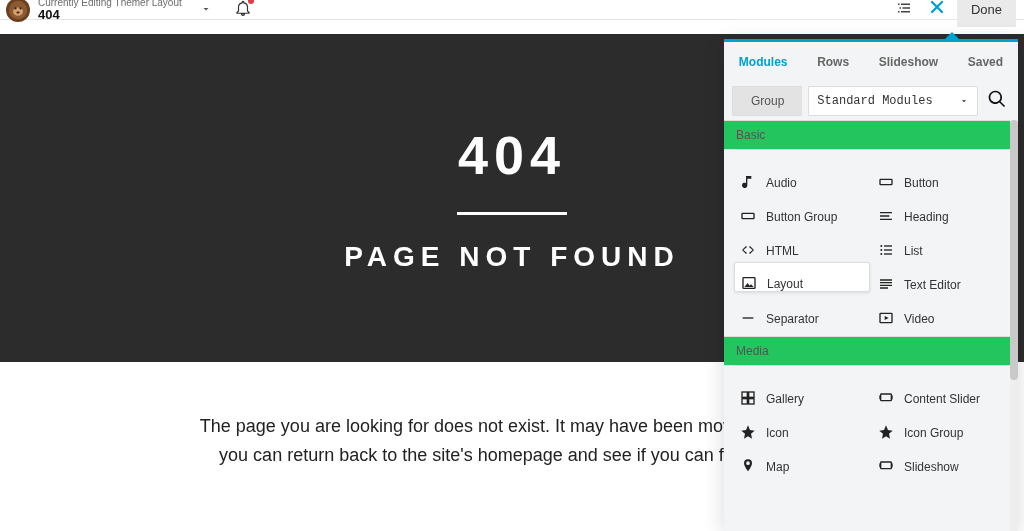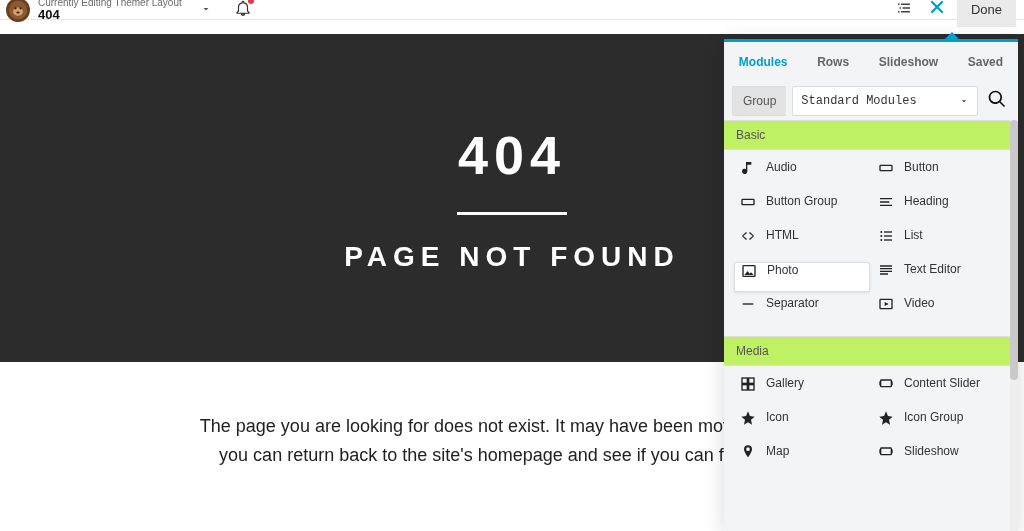--- a/index.html
+++ b/index.html
@@ -28,27 +28,27 @@
   .hero-msg { font-size: 28px; font-weight: 900; letter-spacing: 6px; }
   .body-text { padding: 50px 80px 0; text-align: center; font-size: 18px; color: #222; line-height: 1.6; }
 
   
   .panel { position: absolute; top: 39px; right: 6px; width: 294px; bottom: 0; background: #f3f4f5; border-top: 3px solid #00a0d2; box-shadow: 0 4px 20px rgba(0,0,0,0.15); display: flex; flex-direction: column; }
   .panel-pointer { position: absolute; top: -10px; right: 58px; width: 0; height: 0; border-left: 8px solid transparent; border-right: 8px solid transparent; border-bottom: 8px solid #00a0d2; }
   .panel-tabs { display: flex; justify-content: space-around; align-items: center; height: 40px; font-size: 12px; font-weight: 600; background: #f3f4f5; }
   .panel-tab { color: #666; cursor: pointer; }
   .panel-tab.active { color: #00a0d2; }
   .panel-search-row { display: flex; align-items: center; height: 38px; padding: 0 8px; gap: 6px; background: #f3f4f5; }
-  .group-label { background: #e3e3e3; color: #555; font-size: 12px; height: 30px; display: flex; align-items: center; padding: 0 10px; border: 1px solid #ddd; border-right: none; border-radius: 2px 0 0 2px; }
+  .group-label { background: #e3e3e3; color: #555; font-size: 12px; height: 30px; display: flex; align-items: center; padding: 0 18px; border: 1px solid #ddd; border-right: none; border-radius: 2px 0 0 2px; }
   .group-select { flex: 1; height: 30px; background: #fff; border: 1px solid #ddd; display: flex; align-items: center; justify-content: space-between; padding: 0 8px; font-size: 12px; color: #333; border-radius: 0 2px 2px 0; font-family: Liberation Mono, monospace; }
   .search-icon { width: 26px; text-align: center; color: #111; }
   .panel-body { flex: 1; overflow: hidden; position: relative; }
-  .section-head { background: #bef264; font-size: 12px; color: #555; padding: 7px 12px; border-top: 1px solid #ddd; border-bottom: 1px solid #ddd; }
+  .section-head { background: #22c55e; font-size: 12px; color: #555; padding: 7px 12px; border-top: 1px solid #ddd; border-bottom: 1px solid #ddd; }
   .module-grid { display: grid; grid-template-columns: 1fr 1fr; gap: 4px 2px; padding: 10px 10px; }
-  .module { display: flex; align-items: flex-start; gap: 10px; height: 30px; padding: 0 6px; font-size: 12px; color: #333; cursor: grab; border-radius: 2px; }
+  .module { display: flex; align-items: flex-end; gap: 10px; height: 30px; padding: 0 6px; font-size: 12px; color: #333; cursor: grab; border-radius: 2px; }
   .module.sel { background: #fff; border: 1px solid #ddd; box-shadow: 0 1px 3px rgba(0,0,0,0.1); }
   .mi { width: 16px; height: 16px; display: flex; align-items: center; justify-content: center; color: #222; }
   .mi svg { width: 16px; height: 16px; }
   .scrollbar { position: absolute; top: 0; right: 0; width: 8px; height: 100%; background: #eee; }
   .scrollbar-thumb { position: absolute; top: 0; width: 8px; height: 260px; background: #c9c9c9; border-radius: 4px; }
   svg { fill: currentColor; }
 </style>
 </head>
 <body>
 
@@ -182,21 +182,21 @@
           </span>
           <span>List</span>
         </div>
       <div class="module sel">
           <span class="mi">
             <svg viewBox="0 0 24 24">
               <rect x="3" y="4" width="18" height="16" rx="1" fill="none" stroke="#222" stroke-width="2"></rect>
               <path d="M5 18l5-6 3 4 2-2 4 4z"></path>
             </svg>
           </span>
-          <span>Photo</span>
+          <span>Layout</span>
         </div>
       <div class="module">
           <span class="mi">
             <svg viewBox="0 0 24 24">
               <path d="M3 5h18v2H3zM3 9h18v2H3zM3 13h18v2H3zM3 17h12v2H3z"></path>
             </svg>
           </span>
           <span>Text Editor</span>
         </div>
       <div class="module">

